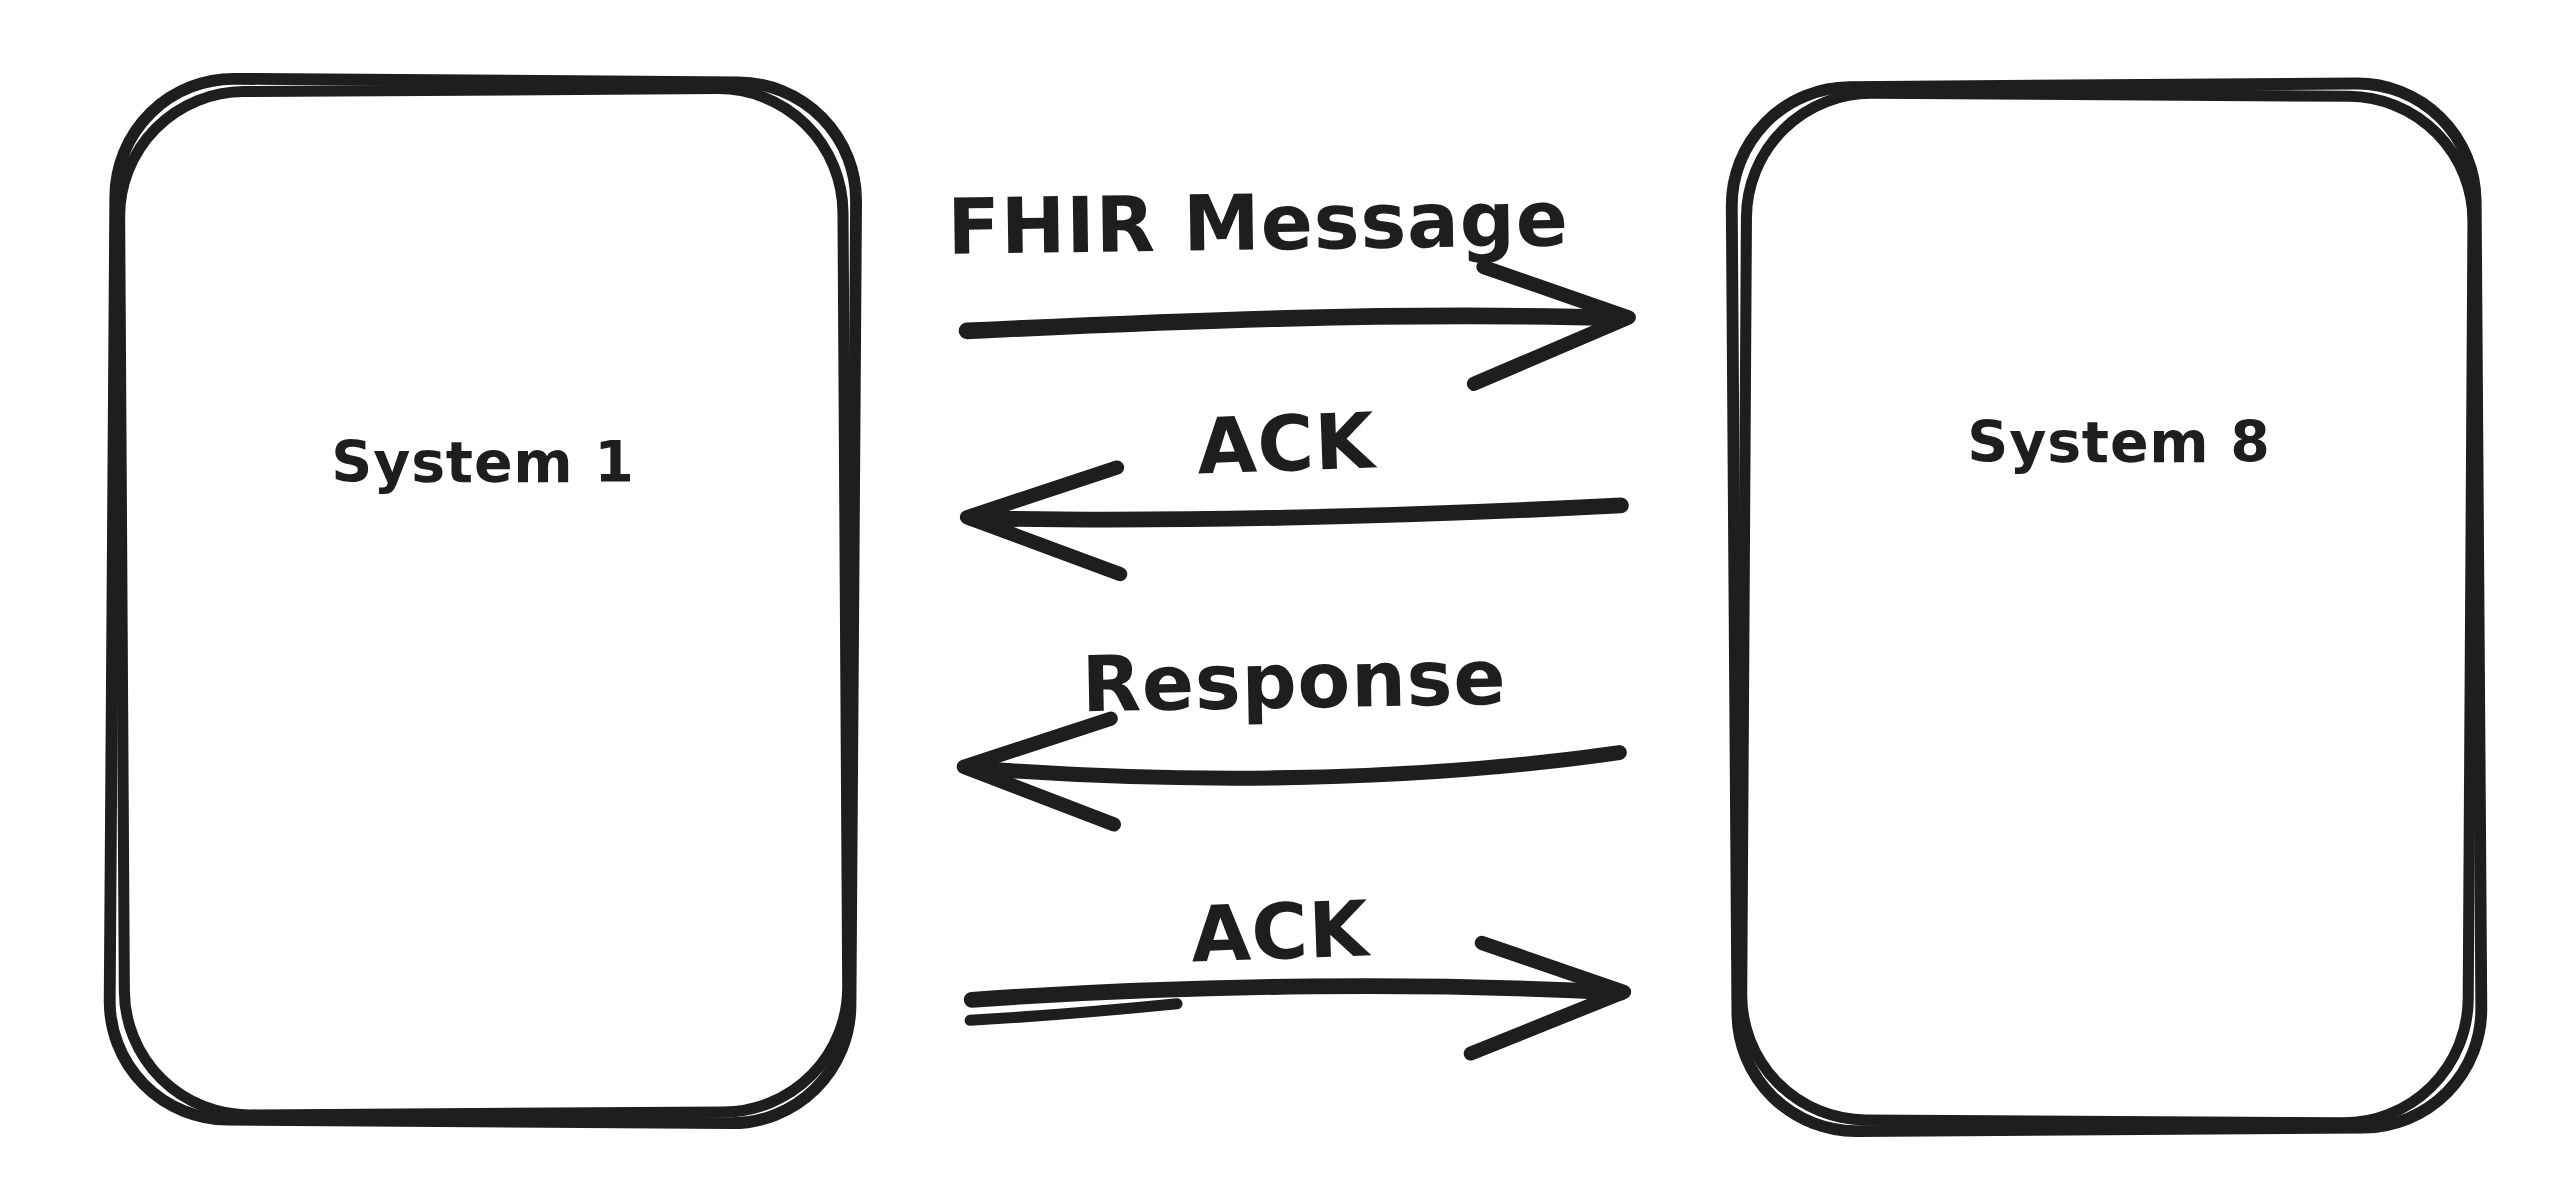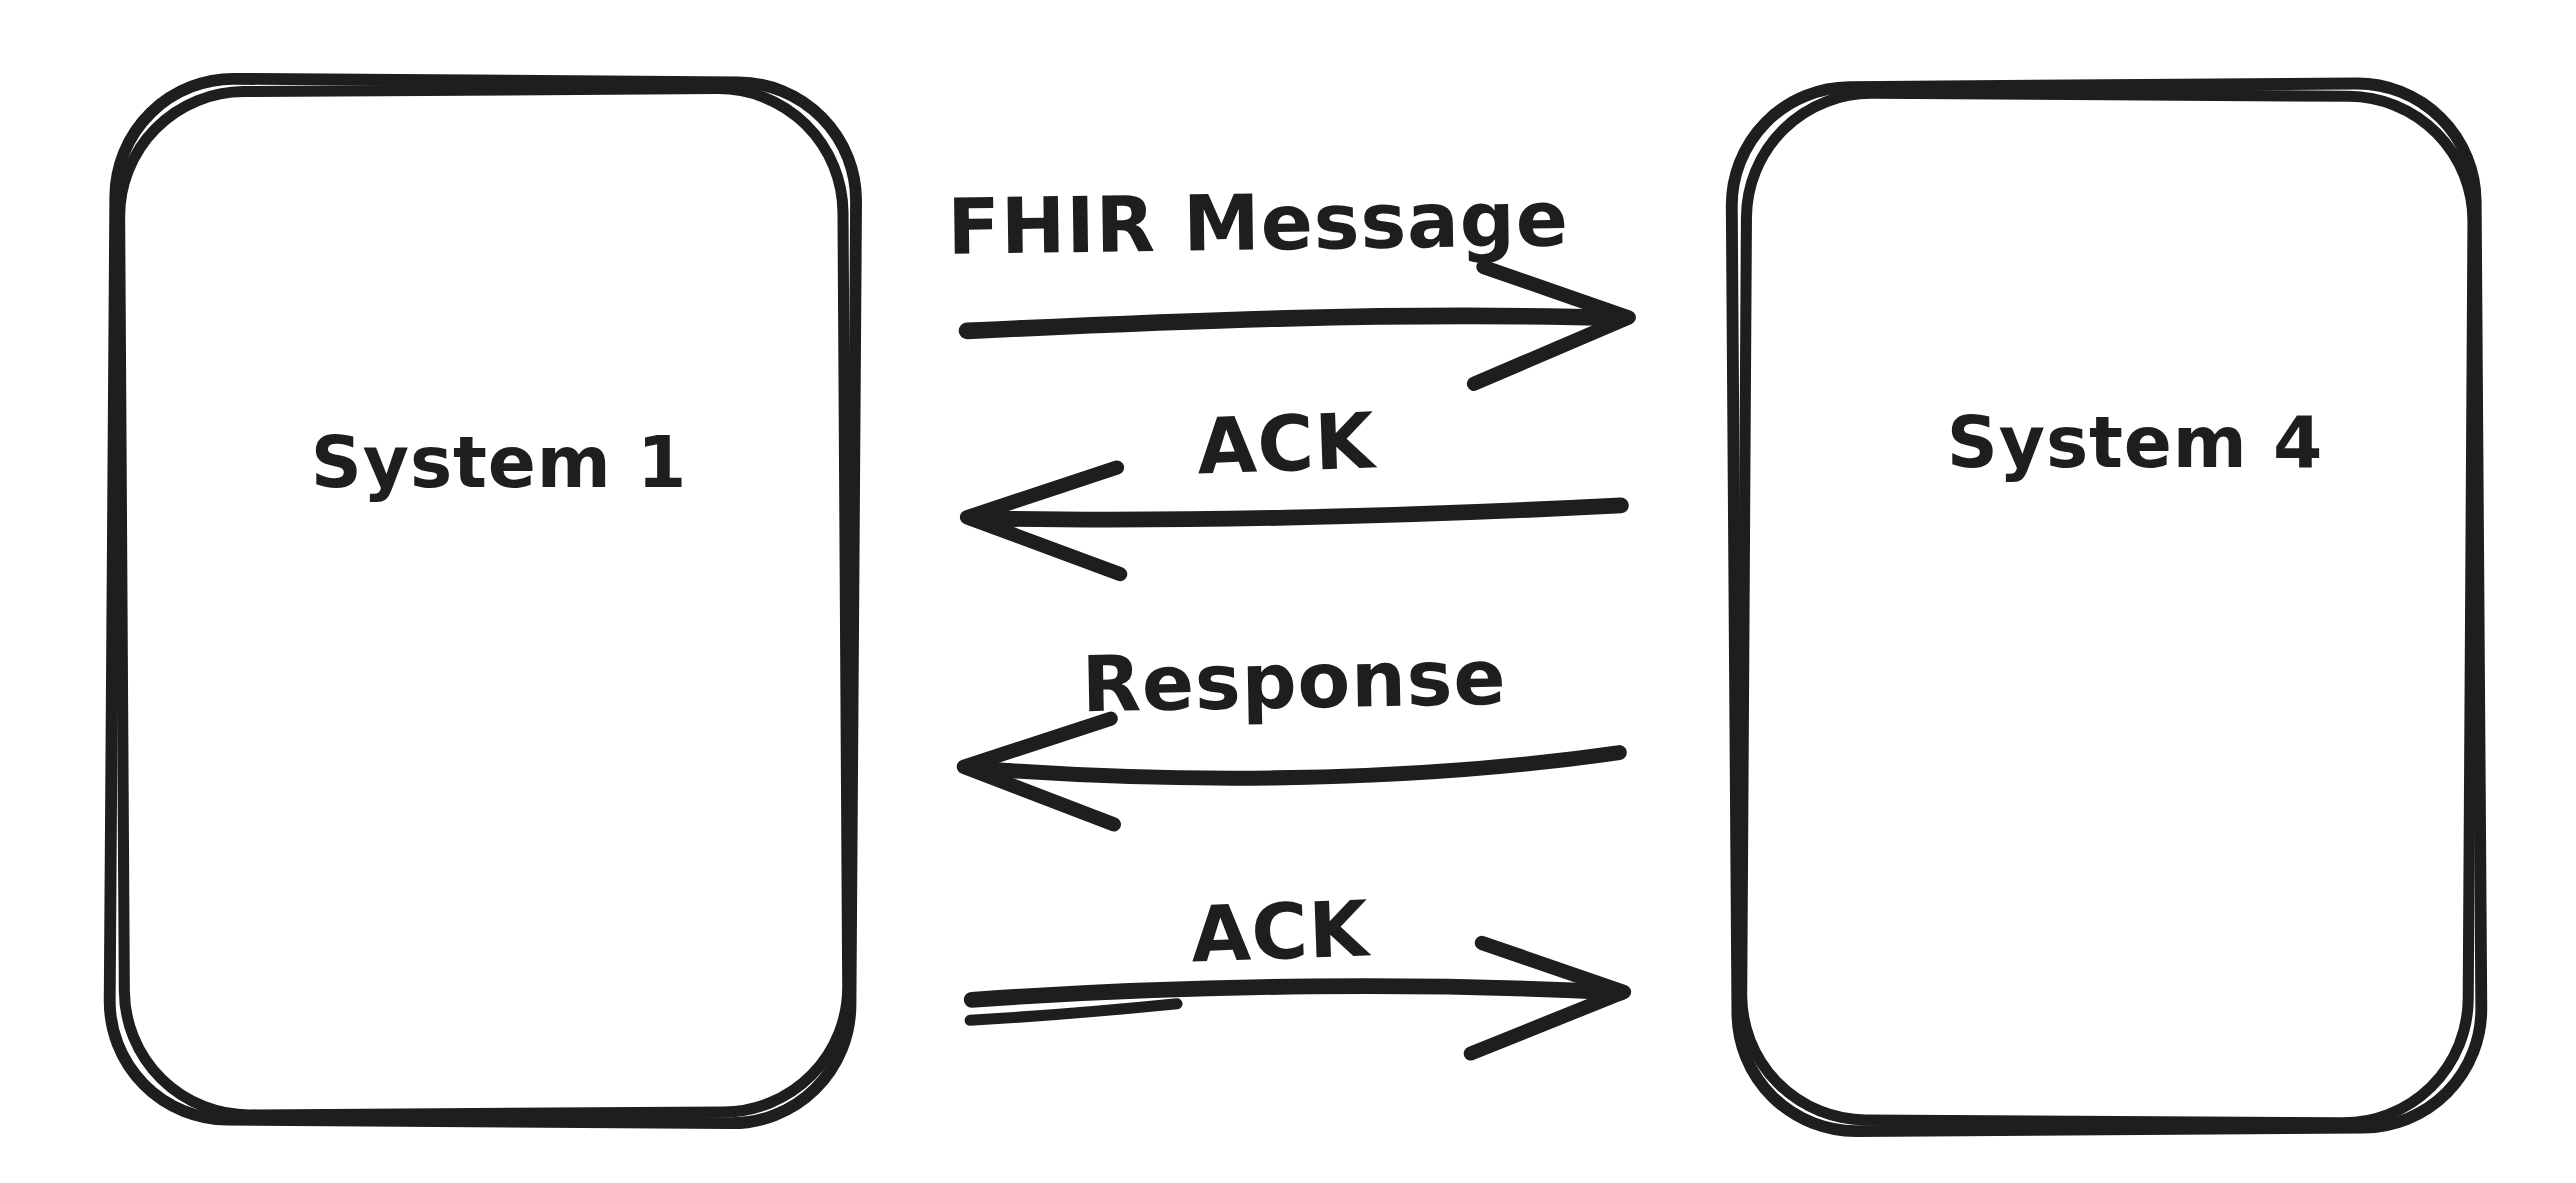--- a/index.html
+++ b/index.html
@@ -24,22 +24,21 @@
   }
   .label {
     position: absolute;
     transform: translate(-50%, -50%);
     color: #1e1e1e;
     font-weight: bold;
     white-space: nowrap;
     letter-spacing: 0.8px;
   }
   .node-label {
-    font-size: 71px;
-    margin-left: 16px;
+    font-size: 57px;
   }
   .msg-label {
     font-size: 77px;
   }
   .label-system1   { left: 483px;  top: 462px; }
   .label-system2   { left: 2119px; top: 442px; }
   .label-msg0 { left: 1258px; top: 223px;  transform: translate(-50%,-50%) rotate(-0.8deg); }
   .label-msg1 { left: 1286px; top: 444px;  transform: translate(-50%,-50%) rotate(-2deg); }
   .label-msg2 { left: 1294px; top: 681px;  transform: translate(-50%,-50%) rotate(-1deg); }
   .label-msg3 { left: 1280px; top: 932px; transform: translate(-50%,-50%) rotate(-2deg); }
@@ -78,21 +77,21 @@
 
     <g fill="none" stroke="#1e1e1e" stroke-linecap="round" stroke-linejoin="round">
       <path d="M1230 1266 C1520 1246 1810 1244 2052 1257" stroke-width="20"></path>
       <path d="M1228 1292 C1330 1286 1420 1278 1490 1271" stroke-width="14"></path>
       <path d="M1876 1194 L2056 1256 L1862 1334" stroke-width="18"></path>
     </g>
   </svg>
 
   <div class="label node-label label-system1">System 1</div>
 
-  <div class="label node-label label-system2">System 4</div>
+  <div class="label node-label label-system2">System 8</div>
 
   <div class="label msg-label label-msg0">FHIR Message</div>
 
   <div class="label msg-label label-msg1">ACK</div>
 
   <div class="label msg-label label-msg2">Response</div>
 
   <div class="label msg-label label-msg3">ACK</div>
 
 </div>

